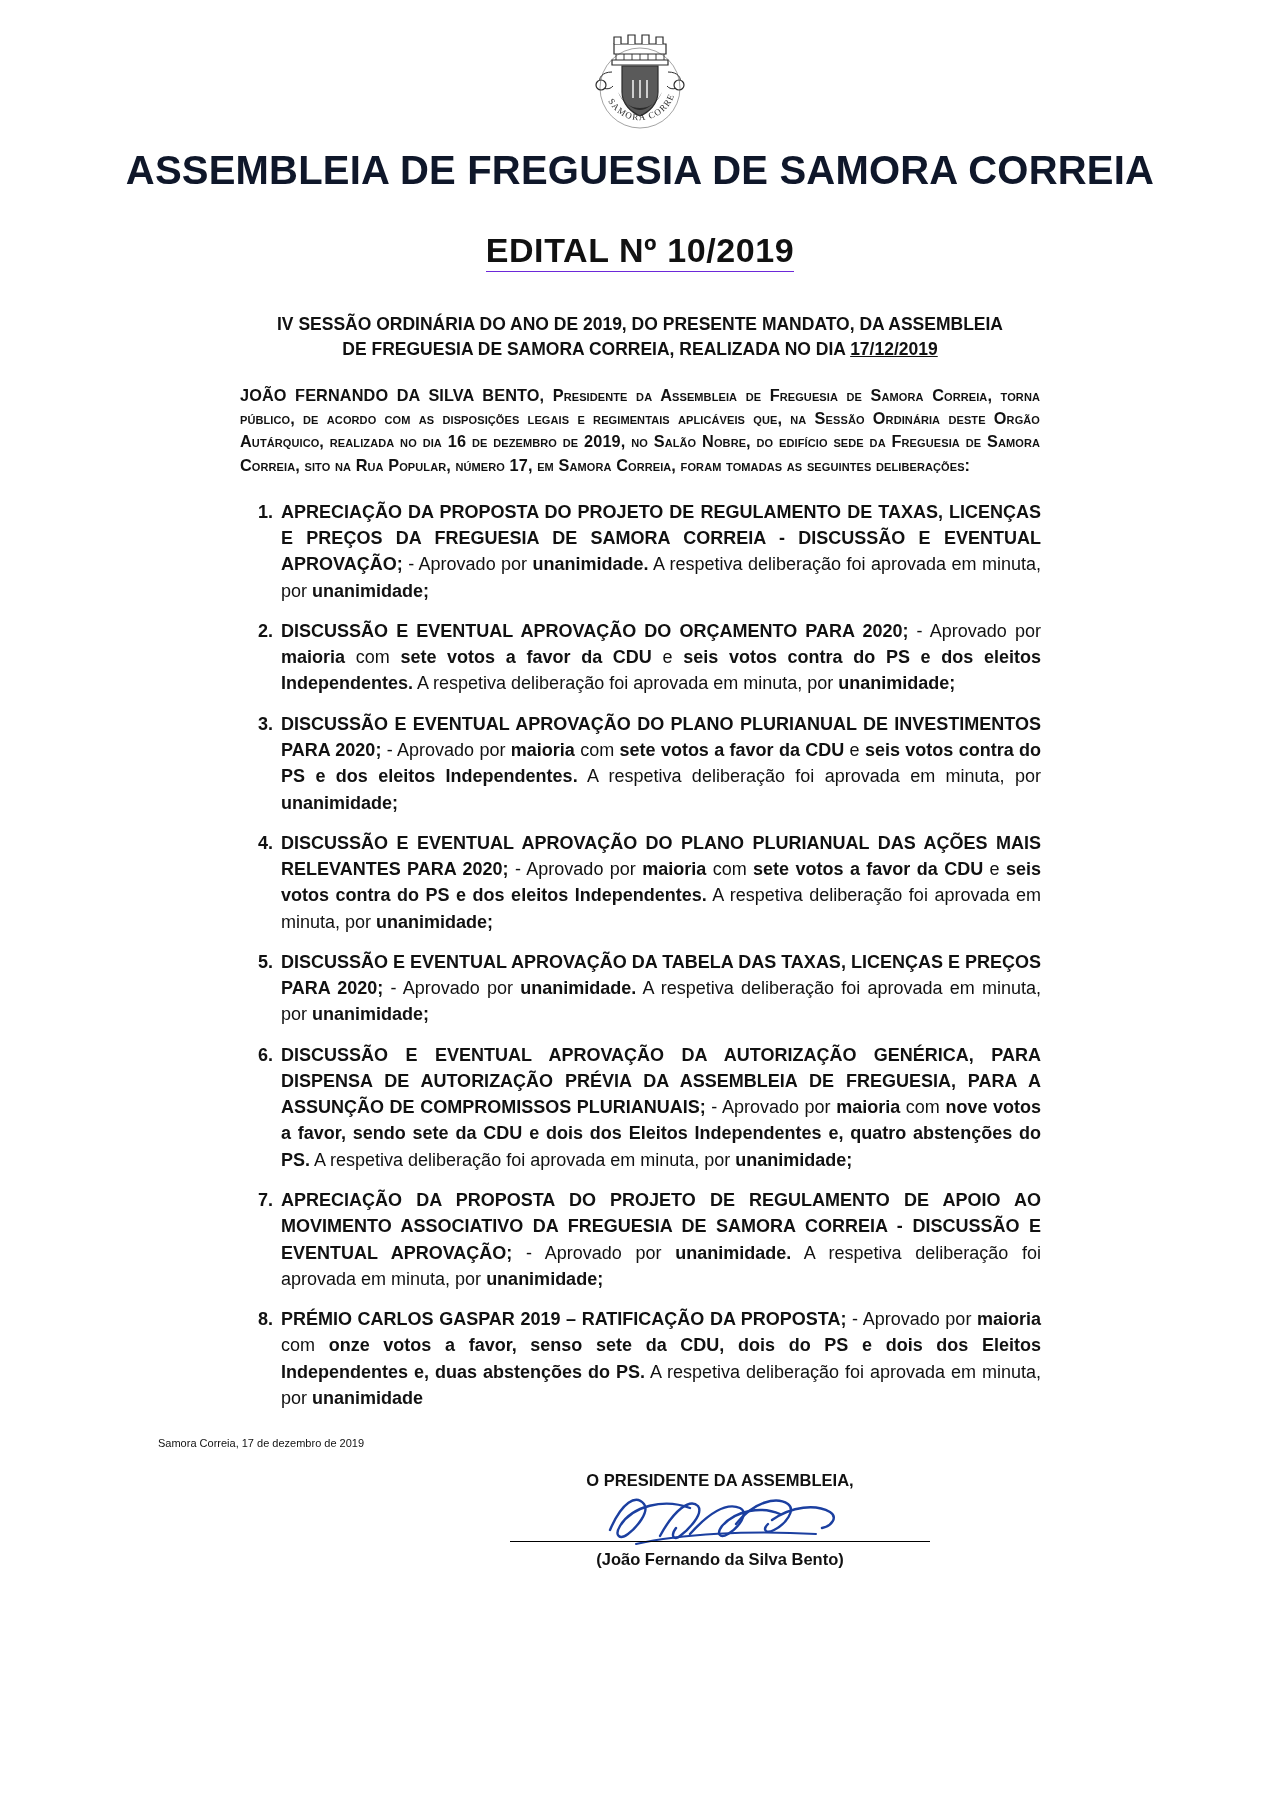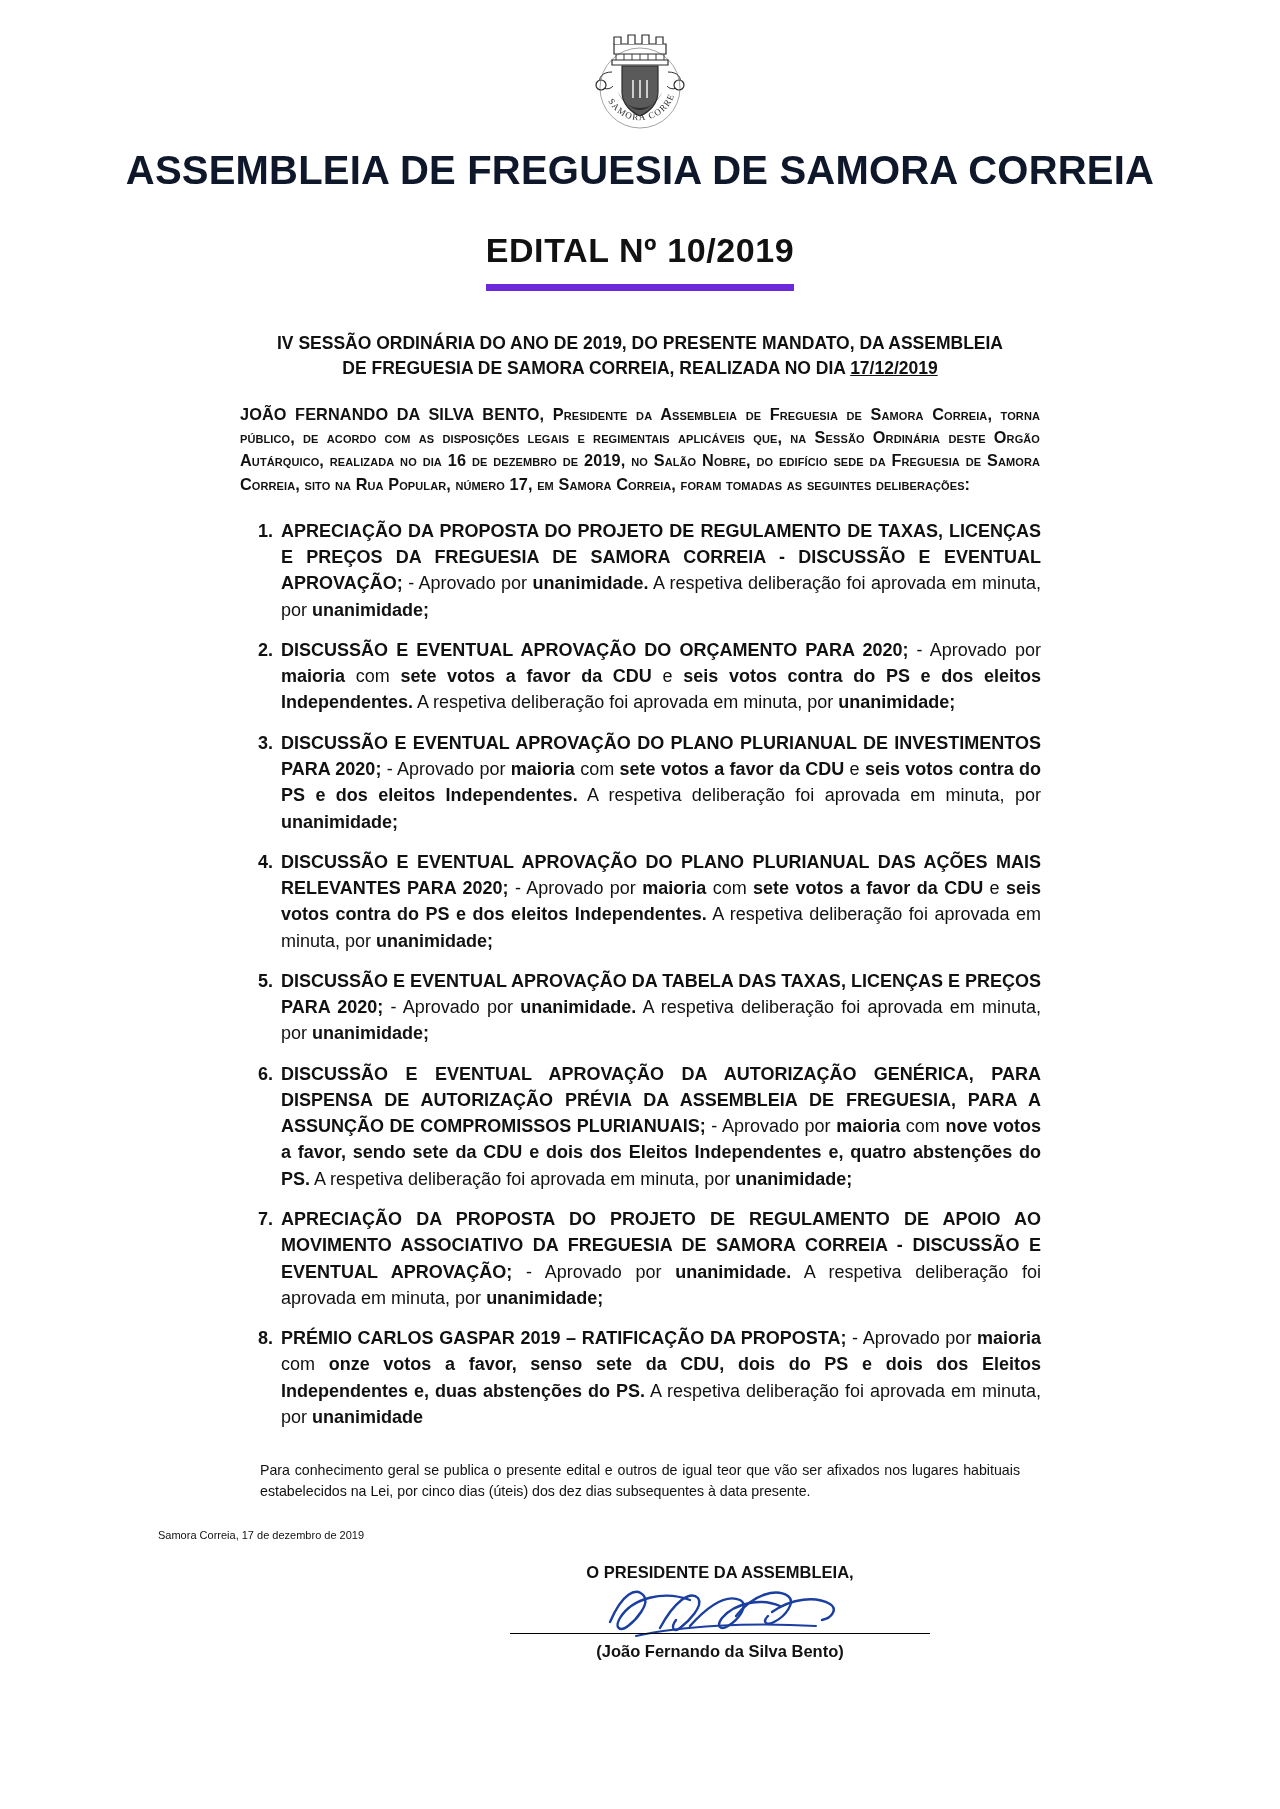--- a/index.html
+++ b/index.html
@@ -49,22 +49,22 @@
   }
   .edital-wrap {
     text-align: center;
     margin-top: 38px;
   }
   .edital-title {
     display: inline-block;
     font-size: 34px;
     font-weight: bold;
     letter-spacing: .6px;
-    border-bottom: 7px solid #6d28d9;
-    padding-bottom: 14px;
+    border-bottom: 1px solid #6d28d9;
+    padding-bottom: 1px;
     color: #111;
   }
 
   
   .subtitle {
     margin: 40px auto 0 auto;
     width: 800px;
     text-align: center;
     font-size: 17.5px;
     font-weight: bold;
@@ -233,21 +233,20 @@
       <li><span class="hd">APRECIAÇÃO DA PROPOSTA DO PROJETO DE REGULAMENTO DE TAXAS, LICENÇAS E PREÇOS DA FREGUESIA DE SAMORA CORREIA - DISCUSSÃO E EVENTUAL APROVAÇÃO;</span><span class=""> - Aprovado por </span><span class="bd">unanimidade.</span><span class=""> A respetiva deliberação foi aprovada em minuta, por </span><span class="bd">unanimidade;</span></li>
       <li><span class="hd">DISCUSSÃO E EVENTUAL APROVAÇÃO DO ORÇAMENTO PARA 2020;</span><span class=""> - Aprovado por </span><span class="bd">maioria</span><span class=""> com </span><span class="bd">sete votos a favor da CDU</span><span class=""> e </span><span class="bd">seis votos contra do PS e dos eleitos Independentes.</span><span class=""> A respetiva deliberação foi aprovada em minuta, por </span><span class="bd">unanimidade;</span></li>
       <li><span class="hd">DISCUSSÃO E EVENTUAL APROVAÇÃO DO PLANO PLURIANUAL DE INVESTIMENTOS PARA 2020;</span><span class=""> - Aprovado por </span><span class="bd">maioria</span><span class=""> com </span><span class="bd">sete votos a favor da CDU</span><span class=""> e </span><span class="bd">seis votos contra do PS e dos eleitos Independentes.</span><span class=""> A respetiva deliberação foi aprovada em minuta, por </span><span class="bd">unanimidade;</span></li>
       <li><span class="hd">DISCUSSÃO E EVENTUAL APROVAÇÃO DO PLANO PLURIANUAL DAS AÇÕES MAIS RELEVANTES PARA 2020;</span><span class=""> - Aprovado por </span><span class="bd">maioria</span><span class=""> com </span><span class="bd">sete votos a favor da CDU</span><span class=""> e </span><span class="bd">seis votos contra do PS e dos eleitos Independentes.</span><span class=""> A respetiva deliberação foi aprovada em minuta, por </span><span class="bd">unanimidade;</span></li>
       <li><span class="hd">DISCUSSÃO E EVENTUAL APROVAÇÃO DA TABELA DAS TAXAS, LICENÇAS E PREÇOS PARA 2020;</span><span class=""> -  Aprovado por </span><span class="bd">unanimidade.</span><span class=""> A respetiva deliberação foi aprovada em minuta, por </span><span class="bd">unanimidade;</span></li>
       <li><span class="hd">DISCUSSÃO E EVENTUAL APROVAÇÃO DA AUTORIZAÇÃO GENÉRICA, PARA DISPENSA DE AUTORIZAÇÃO PRÉVIA DA ASSEMBLEIA DE FREGUESIA, PARA A ASSUNÇÃO DE COMPROMISSOS PLURIANUAIS;</span><span class=""> -  Aprovado por </span><span class="bd">maioria</span><span class=""> com </span><span class="bd">nove votos a favor, sendo sete da CDU e dois dos Eleitos Independentes e, quatro abstenções do PS.</span><span class=""> A respetiva deliberação foi aprovada em minuta, por </span><span class="bd">unanimidade;</span></li>
       <li><span class="hd">APRECIAÇÃO DA PROPOSTA DO PROJETO DE REGULAMENTO DE APOIO AO MOVIMENTO ASSOCIATIVO DA FREGUESIA DE SAMORA CORREIA - DISCUSSÃO E EVENTUAL APROVAÇÃO;</span><span class=""> -  Aprovado por </span><span class="bd">unanimidade.</span><span class=""> A respetiva deliberação foi aprovada em minuta, por </span><span class="bd">unanimidade;</span></li>
       <li><span class="hd">PRÉMIO CARLOS GASPAR 2019 – RATIFICAÇÃO DA PROPOSTA;</span><span class=""> - Aprovado por </span><span class="bd">maioria</span><span class=""> com </span><span class="bd">onze votos a favor, senso sete da CDU, dois do PS e dois dos Eleitos Independentes e, duas abstenções do PS.</span><span class=""> A respetiva deliberação foi aprovada em minuta, por </span><span class="bd">unanimidade</span></li>
     </ol>
 
-  <p class="note">Para conhecimento geral se publica o presente edital e outros de igual teor que vão ser afixados nos lugares habituais estabelecidos na Lei, por cinco dias (úteis) dos dez dias subsequentes à data presente.</p>
 
   <div class="datecity">Samora Correia, 17 de dezembro de 2019</div>
 
   <div class="sig-block">
     <div class="sig-title">O PRESIDENTE DA ASSEMBLEIA,</div>
     <div class="sig-area">
       <svg class="sig-svg" viewBox="0 0 360 74">
         <g fill="none" stroke="#1b3fa0" stroke-width="2.4" stroke-linecap="round">
           <path d="M70 46 C82 18, 96 10, 104 20 C110 28, 96 44, 88 50 C80 56, 74 52, 80 42 C92 22, 124 14, 150 24"></path>
           <path d="M120 52 C134 26, 150 14, 158 22 C164 30, 148 46, 140 52 C134 57, 130 52, 136 44"></path>

